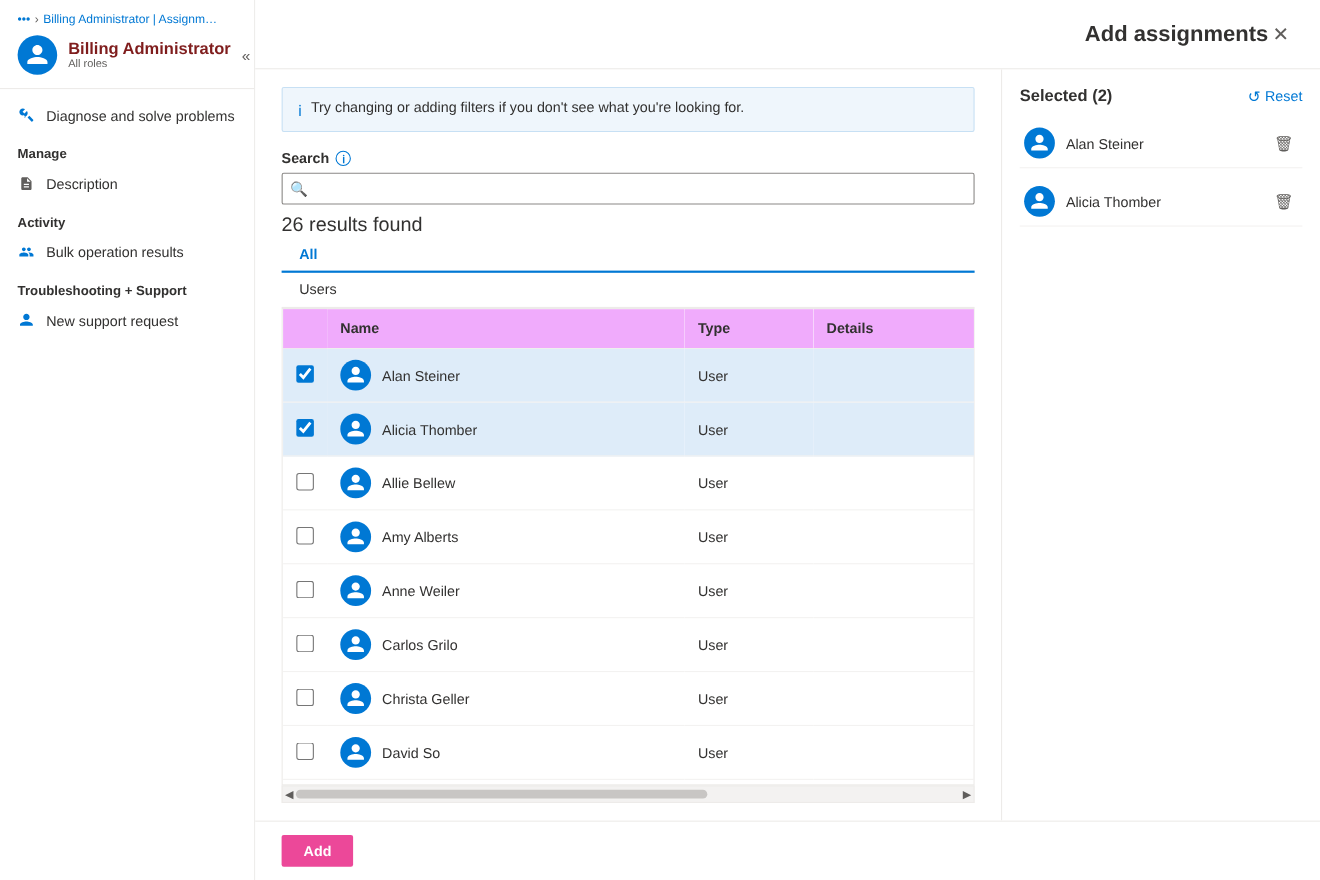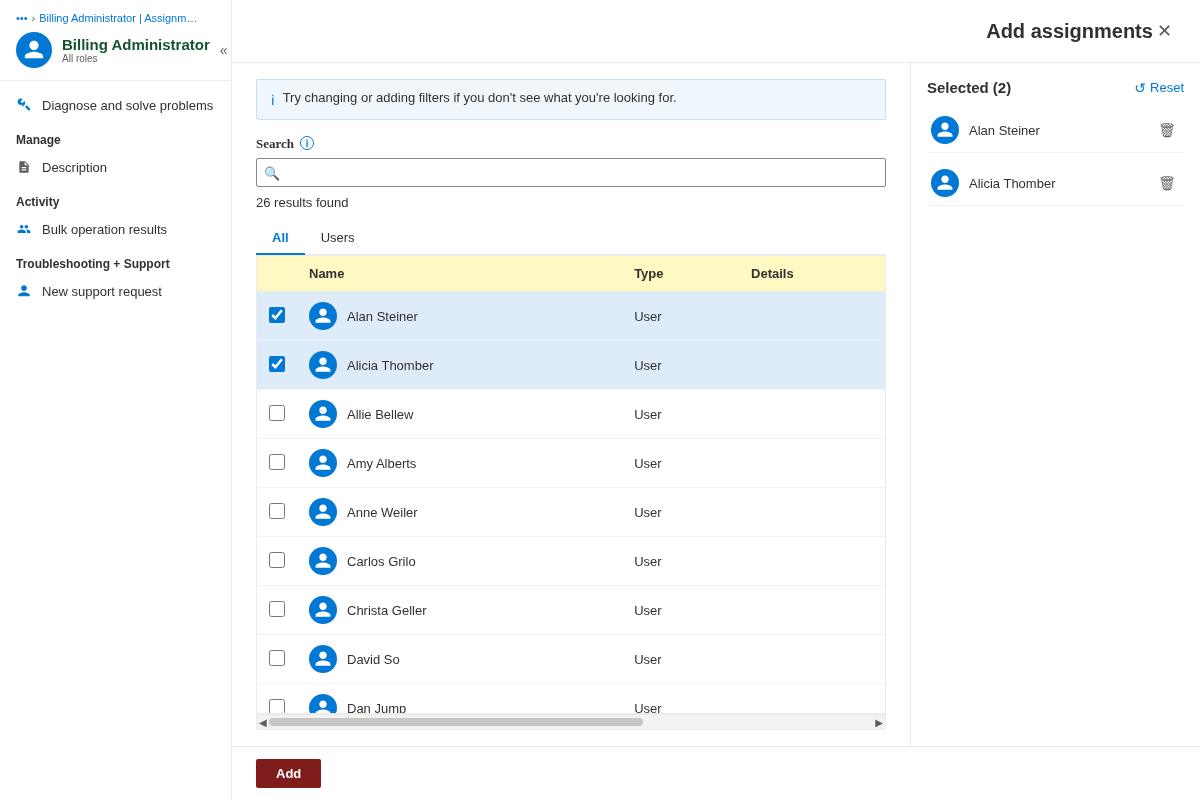--- a/index.html
+++ b/index.html
@@ -4,21 +4,21 @@
   <style>
     * { box-sizing: border-box; margin: 0; padding: 0; }
     body { font-family: 'Segoe UI', Arial, sans-serif; font-size: 13px; background: #f3f2f1; display: flex; height: 800px; width: 1200px; overflow: hidden; }
 
     
     .sidebar { width: 232px; background: #fff; border-right: 1px solid #edebe9; display: flex; flex-direction: column; flex-shrink: 0; }
     .sidebar-header { padding: 12px 16px; border-bottom: 1px solid #edebe9; }
     .sidebar-breadcrumb { font-size: 11px; color: #0078d4; display: flex; align-items: center; gap: 4px; margin-bottom: 8px; }
     .sidebar-title-row { display: flex; align-items: center; gap: 10px; }
     .sidebar-avatar { width: 36px; height: 36px; border-radius: 50%; background: #0078d4; display: flex; align-items: center; justify-content: center; color: white; font-size: 16px; flex-shrink: 0; }
-    .sidebar-title { font-size: 15px; font-weight: 600; color: #14532d; white-space: nowrap; overflow: hidden; text-overflow: ellipsis; }
+    .sidebar-title { font-size: 15px; font-weight: 600; color: #7f1d1d; white-space: nowrap; overflow: hidden; text-overflow: ellipsis; }
     .sidebar-subtitle { font-size: 10px; color: #605e5c; }
     .sidebar-collapse-btn { margin-left: auto; background: none; border: none; cursor: pointer; color: #605e5c; font-size: 14px; }
     .sidebar-nav { flex: 1; overflow-y: auto; padding: 8px 0; }
     .nav-item { display: flex; align-items: center; gap: 10px; padding: 8px 16px; cursor: pointer; color: #323130; font-size: 13px; text-decoration: none; }
     .nav-item.active { background: #edebe9; font-weight: 600; }
     .nav-icon { width: 16px; height: 16px; display: flex; align-items: center; justify-content: center; flex-shrink: 0; }
     .nav-section-label { padding: 12px 16px 4px; font-size: 12px; font-weight: 600; color: #323130; }
 
     
     .modal-overlay { position: absolute; top: 0; left: 232px; right: 0; bottom: 0; background: rgba(0,0,0,0.3); display: flex; align-items: flex-start; z-index: 10; }
@@ -28,55 +28,55 @@
     .modal-close-btn { background: none; border: none; cursor: pointer; font-size: 18px; color: #605e5c; padding: 4px; }
     .modal-body { display: flex; flex: 1; overflow: hidden; }
     .modal-left { flex: 1; display: flex; flex-direction: column; overflow: hidden; padding: 16px 24px; }
     .modal-right { width: 290px; border-left: 1px solid #edebe9; padding: 16px; flex-shrink: 0; }
 
     
     .info-banner { background: #eff6fc; border: 1px solid #c7e0f4; border-radius: 2px; padding: 10px 14px; display: flex; align-items: flex-start; gap: 8px; margin-bottom: 16px; font-size: 13px; color: #323130; }
     .info-icon { color: #0078d4; font-size: 14px; flex-shrink: 0; }
 
     
-    .search-label { font-size: 13px; font-weight: 600; color: #323130; margin-bottom: 6px; display: flex; align-items: flex-start; gap: 6px; font-family: Liberation Serif, serif; }
+    .search-label { font-size: 13px; font-weight: 600; color: #323130; margin-bottom: 6px; display: flex; align-items: flex-end; gap: 6px; }
     .search-wrapper { position: relative; margin-bottom: 8px; }
     .search-icon-inner { position: absolute; left: 8px; top: 50%; transform: translateY(-50%); color: #605e5c; font-size: 13px; }
     .search-input { width: 100%; padding: 6px 8px 6px 28px; border: 1px solid #8a8886; border-radius: 2px; font-size: 13px; color: #323130; outline: none; }
-    .results-count { font-size: 13px; color: #323130; margin-bottom: 12px; }
-
-    
-    .tabs { display: flex; border-bottom: 1px solid #edebe9; margin-bottom: 0; }
+    .results-count { font-size: 18px; color: #323130; }
+
+    
+    .tabs { display: flex; border-bottom: 1px solid #edebe9; margin-bottom: 0; flex-direction: column; }
     .tab { padding: 8px 16px; cursor: pointer; font-size: 13px; color: #323130; border-bottom: 2px solid transparent; margin-bottom: -1px; }
     .tab.active { color: #0078d4; border-bottom-color: #0078d4; font-weight: 600; }
 
     
     .table-wrapper { flex: 1; overflow-y: auto; overflow-x: hidden; border: 1px solid #edebe9; position: relative; }
     .table { width: 100%; border-collapse: collapse; }
-    .table th { background: #fef9c3; padding: 10px 12px; text-align: left; font-size: 13px; font-weight: 600; color: #323130; border-bottom: 1px solid #edebe9; position: sticky; top: 0; z-index: 1; }
+    .table th { background: #f0abfc; padding: 10px 12px; text-align: left; font-size: 13px; font-weight: 600; color: #323130; border-bottom: 1px solid #edebe9; position: sticky; top: 0; z-index: 1; }
     .table td { padding: 10px 12px; font-size: 13px; color: #323130; border-bottom: 1px solid #f3f2f1; vertical-align: middle; }
     .table tr.selected td { background: #deecf9; }
     .checkbox { width: 16px; height: 16px; cursor: pointer; accent-color: #0078d4; }
     .user-cell { display: flex; align-items: center; gap: 10px; }
     .user-avatar-sm { width: 28px; height: 28px; border-radius: 50%; background: #0078d4; display: flex; align-items: center; justify-content: center; flex-shrink: 0; }
     .user-avatar-sm svg { width: 18px; height: 18px; fill: white; }
     .check-col { width: 40px; }
 
     
     .table-wrapper::-webkit-scrollbar { width: 8px; }
     .table-wrapper::-webkit-scrollbar-track { background: #f3f2f1; }
     .table-wrapper::-webkit-scrollbar-thumb { background: #c8c6c4; border-radius: 4px; }
 
     
     .h-scroll-bar { height: 16px; background: #f3f2f1; border: 1px solid #edebe9; display: flex; align-items: center; padding: 0 2px; }
     .h-scroll-thumb { width: 60%; height: 8px; background: #c8c6c4; border-radius: 4px; margin-left: 2px; }
 
     
     .modal-footer { padding: 12px 24px; border-top: 1px solid #edebe9; flex-shrink: 0; }
-    .btn-primary { background: #7f1d1d; color: white; border: none; padding: 7px 20px; font-size: 13px; cursor: pointer; border-radius: 2px; font-weight: 600; }
+    .btn-primary { background: #ec4899; color: white; border: none; padding: 7px 20px; font-size: 13px; cursor: pointer; border-radius: 2px; font-weight: 600; }
 
     
     .selected-header { display: flex; align-items: center; justify-content: space-between; margin-bottom: 12px; }
     .selected-title { font-size: 15px; font-weight: 600; color: #323130; }
     .reset-btn { display: flex; align-items: center; gap: 4px; background: none; border: none; cursor: pointer; color: #0078d4; font-size: 13px; padding: 0; }
     .selected-list { display: flex; flex-direction: column; gap: 8px; }
     .selected-item { display: flex; align-items: center; gap: 10px; padding: 8px 4px; border-bottom: 1px solid #f3f2f1; }
     .selected-item-name { flex: 1; font-size: 13px; color: #323130; }
     .delete-btn { background: none; border: none; cursor: pointer; color: #605e5c; font-size: 14px; padding: 2px 4px; }
 

